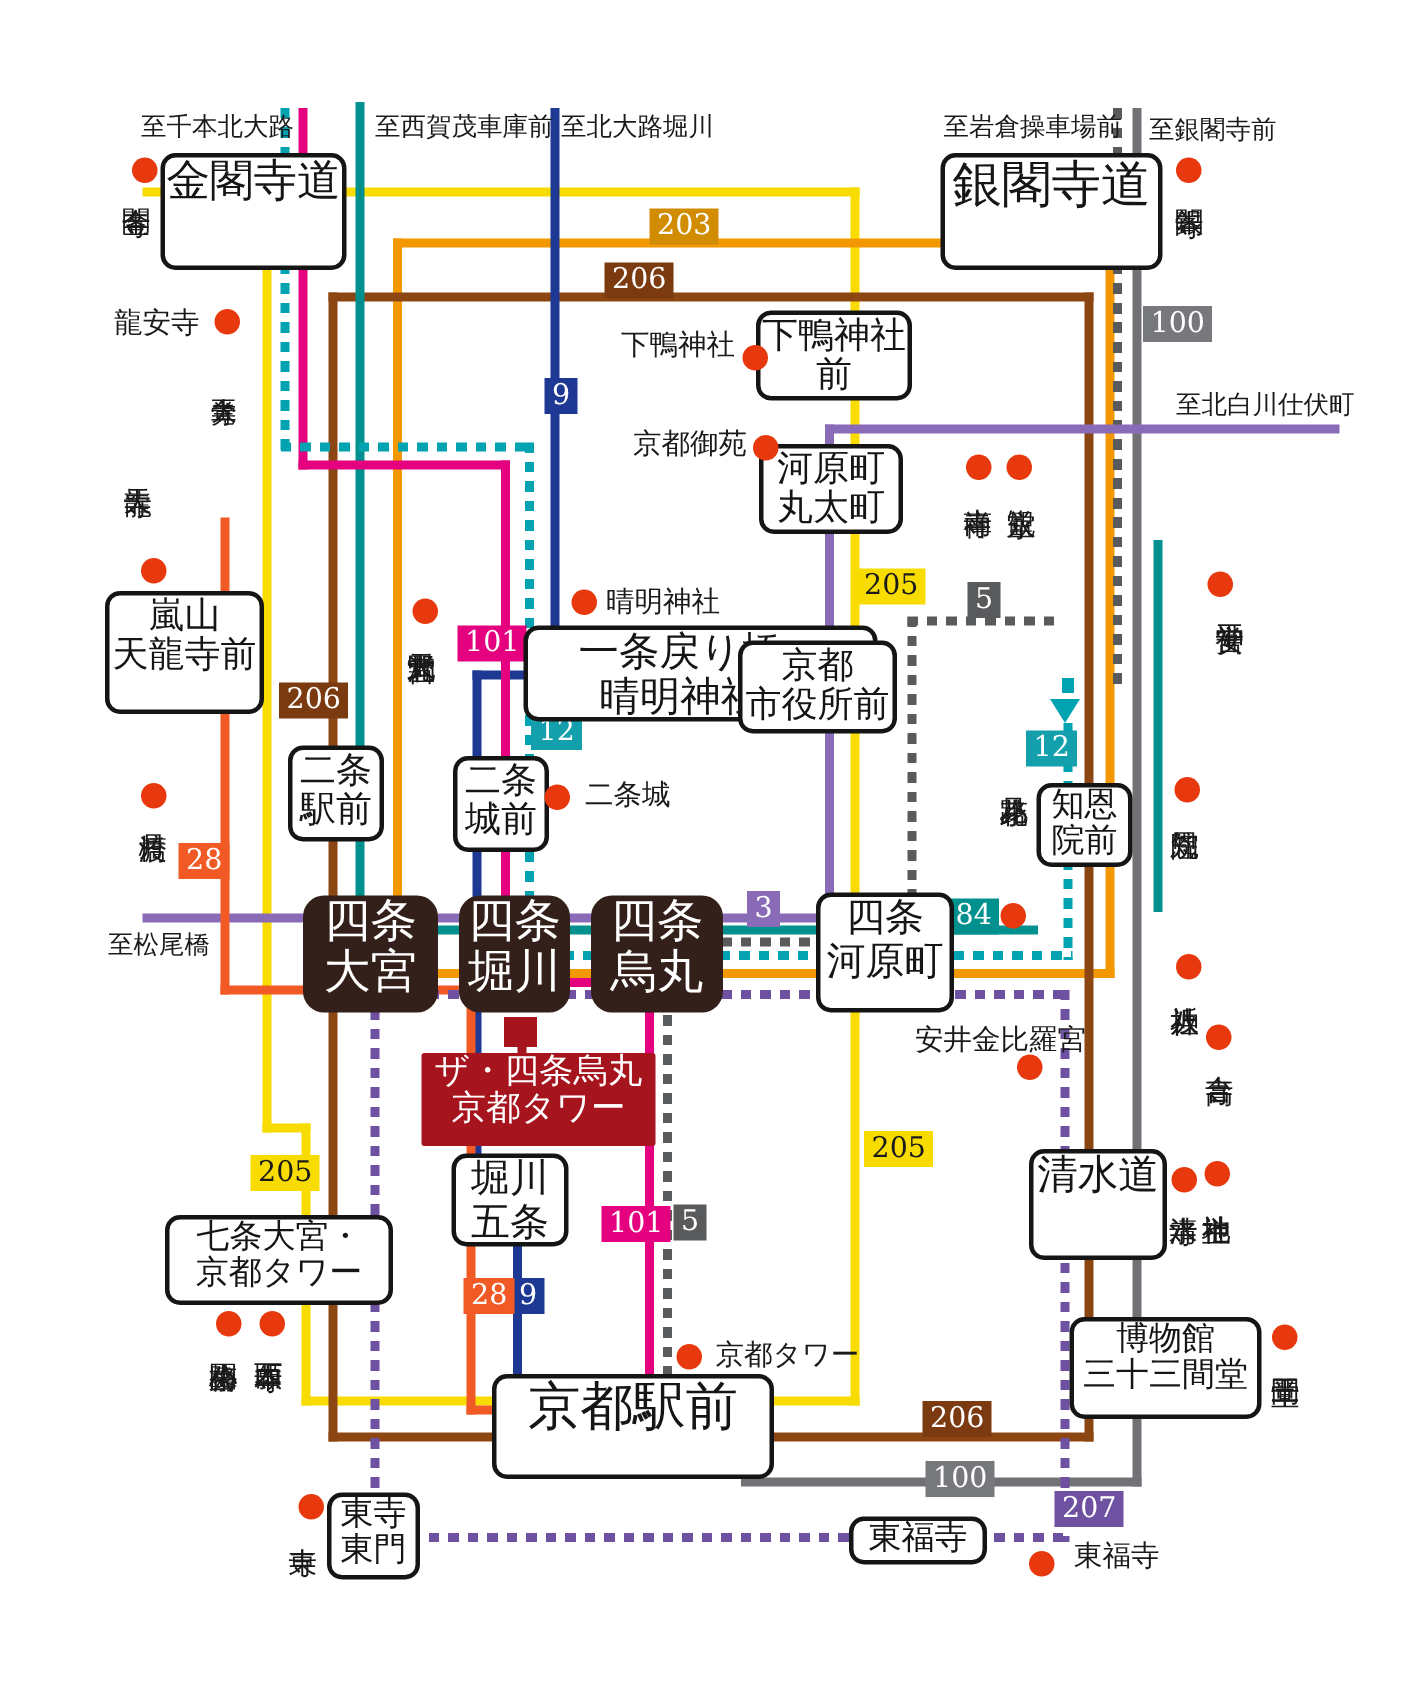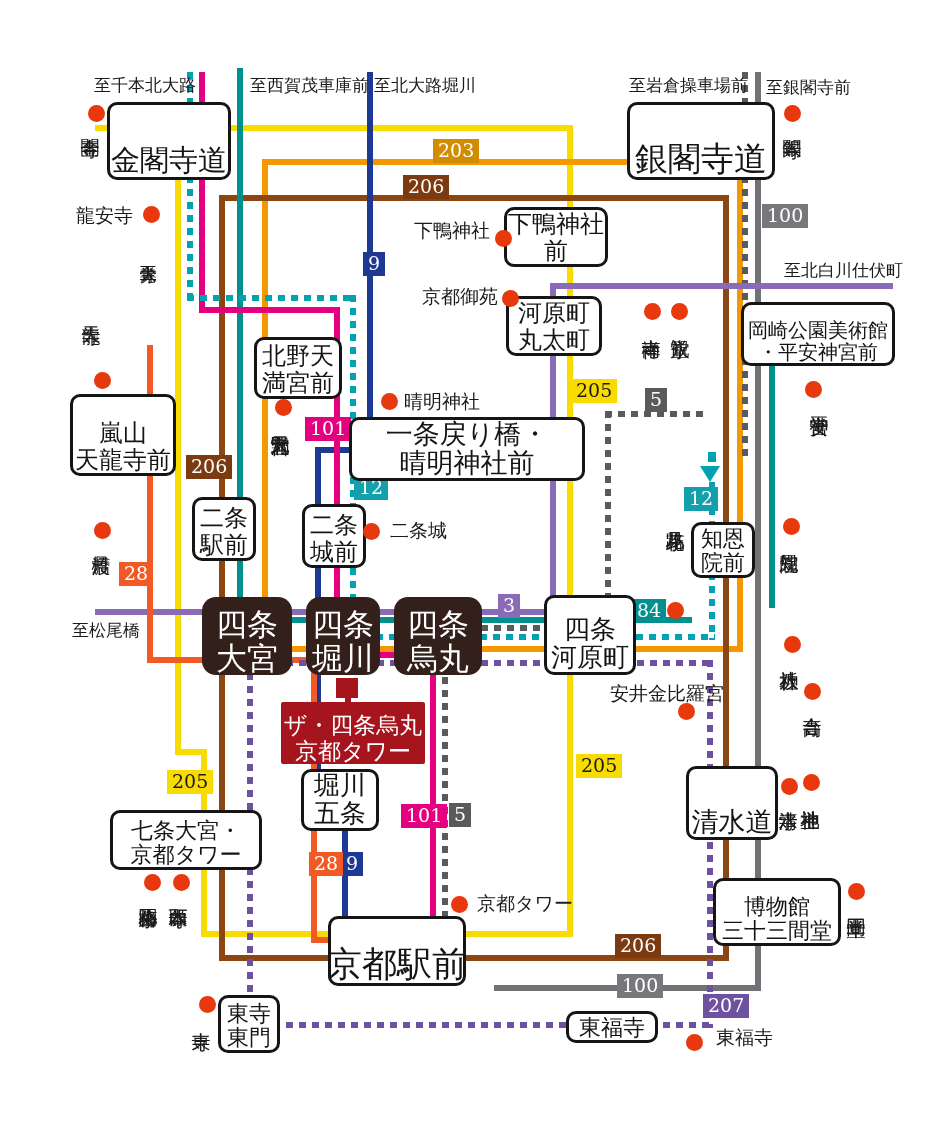--- a/index.html
+++ b/index.html
@@ -1,21 +1,21 @@
 <!DOCTYPE html>
 <html><head>
 <meta charset="utf-8">
 <style>
   html,body{margin:0;padding:0;background:#fff;}
   #map{position:relative;width:948px;height:1133px;background:#fff;overflow:hidden;
        font-family:"DejaVu Serif","Liberation Serif",serif;}
   .seg{position:absolute;z-index:1;}
   .badge{position:absolute;z-index:3;font-size:19px;line-height:1.15;padding:1px 5px;
          white-space:nowrap;font-family:"DejaVu Serif","Liberation Serif",serif;}
-  .station{position:absolute;z-index:6;display:flex;flex-direction:column;justify-content:flex-end;
+  .station{position:absolute;z-index:6;display:flex;flex-direction:column;justify-content:flex-start;
            align-items:center;text-align:center;line-height:1.1;white-space:nowrap;box-sizing:border-box;}
   .station.w{background:#fff;border:3px solid #151515;border-radius:10px;color:#151515;}
   .station.d{background:#33201a;border-radius:14px;color:#fff;}
   .station.r{background:#a6151d;border-radius:2px;color:#fff;}
   .dot{position:absolute;z-index:7;width:17px;height:17px;border-radius:50%;background:#e8380d;}
   .lm{position:absolute;z-index:7;font-size:19px;color:#1a1a1a;white-space:nowrap;line-height:1.1;}
   .dir{position:absolute;z-index:7;font-size:17px;color:#1a1a1a;white-space:nowrap;line-height:1.1;}
   .v{writing-mode:vertical-rl;}
   .marker{position:absolute;z-index:4;background:#a6151d;}
   .tri{position:absolute;z-index:4;width:0;height:0;border-left:10px solid transparent;
@@ -104,31 +104,27 @@
       <div>銀閣寺道</div>
     </div>
     <div class="station w" style="left: 504px; top: 207px; width: 104px; height: 60px; font-size: 24px;">
       <div>下鴨神社</div>
       <div>前</div>
     </div>
     <div class="station w" style="left: 506px; top: 296px; width: 96px; height: 60px; font-size: 24px;">
       <div>河原町</div>
       <div>丸太町</div>
     </div>
-    <div class="station w" style="left: 254px; top: 337px; width: 88px; height: 62px; font-size: 24px;">
-      <div>北野天</div>
-      <div>満宮前</div>
-    </div>
     <div class="station w" style="left: 349px; top: 417px; width: 236px; height: 64px; font-size: 27px;">
       <div>一条戻り橋・</div>
       <div>晴明神社前</div>
     </div>
-    <div class="station w" style="left: 741px; top: 302px; width: 154px; height: 64px; font-size: 20px;">
-      <div>岡崎公園美術館</div>
-      <div>・平安神宮前</div>
+    <div class="station w" style="left: 492px; top: 427px; width: 106px; height: 62px; font-size: 24px;">
+      <div>京都</div>
+      <div>市役所前</div>
     </div>
     <div class="station w" style="left: 70px; top: 394px; width: 106px; height: 82px; font-size: 24px;">
       <div>嵐山</div>
       <div>天龍寺前</div>
     </div>
     <div class="station w" style="left: 192px; top: 497px; width: 64px; height: 64px; font-size: 24px;">
       <div>二条</div>
       <div>駅前</div>
     </div>
     <div class="station w" style="left: 302px; top: 504px; width: 64px; height: 64px; font-size: 24px;">
@@ -151,21 +147,21 @@
       <div>五条</div>
     </div>
     <div class="station w" style="left: 110px; top: 810px; width: 152px; height: 60px; font-size: 22px;">
       <div>七条大宮・</div>
       <div>京都タワー</div>
     </div>
     <div class="station w" style="left: 713px; top: 878px; width: 128px; height: 68px; font-size: 22px;">
       <div>博物館</div>
       <div>三十三間堂</div>
     </div>
-    <div class="station w" style="left: 328px; top: 916px; width: 138px; height: 70px; font-size: 35px;">
+    <div class="station w" style="left: 328px; top: 916px; width: 188px; height: 70px; font-size: 35px;">
       <div>京都駅前</div>
     </div>
     <div class="station w" style="left: 566px; top: 1011px; width: 92px; height: 32px; font-size: 22px;">
       <div>東福寺</div>
     </div>
     <div class="station w" style="left: 218px; top: 995px; width: 62px; height: 58px; font-size: 22px;">
       <div>東寺</div>
       <div>東門</div>
     </div>
     <div class="station d" style="left: 202px; top: 597px; width: 90px; height: 78px; font-size: 31px;">
@@ -173,21 +169,21 @@
       <div>大宮</div>
     </div>
     <div class="station d" style="left: 306px; top: 597px; width: 74px; height: 78px; font-size: 31px;">
       <div>四条</div>
       <div>堀川</div>
     </div>
     <div class="station d" style="left: 394px; top: 597px; width: 88px; height: 78px; font-size: 31px;">
       <div>四条</div>
       <div>烏丸</div>
     </div>
-    <div class="station r" style="left: 281px; top: 702px; width: 144px; height: 62px; font-size: 23px;">
+    <div class="station r" style="left: 281px; top: 702px; width: 156px; height: 62px; font-size: 23px;">
       <div>ザ・四条烏丸</div>
       <div>京都タワー</div>
     </div>
     <div class="dot" style="left: 88px; top: 105px;"></div>
     <div class="lm v" style="left: 80px; top: 124px;">金閣寺</div>
     <div class="dot" style="left: 143px; top: 206px;"></div>
     <div class="lm" style="left: 76px; top: 205px;">龍安寺</div>
     <div class="dot" style="left: 94px; top: 372px;"></div>
     <div class="lm v" style="left: 81px; top: 311px;">天龍寺</div>
     <div class="dot" style="left: 94px; top: 522px;"></div>

